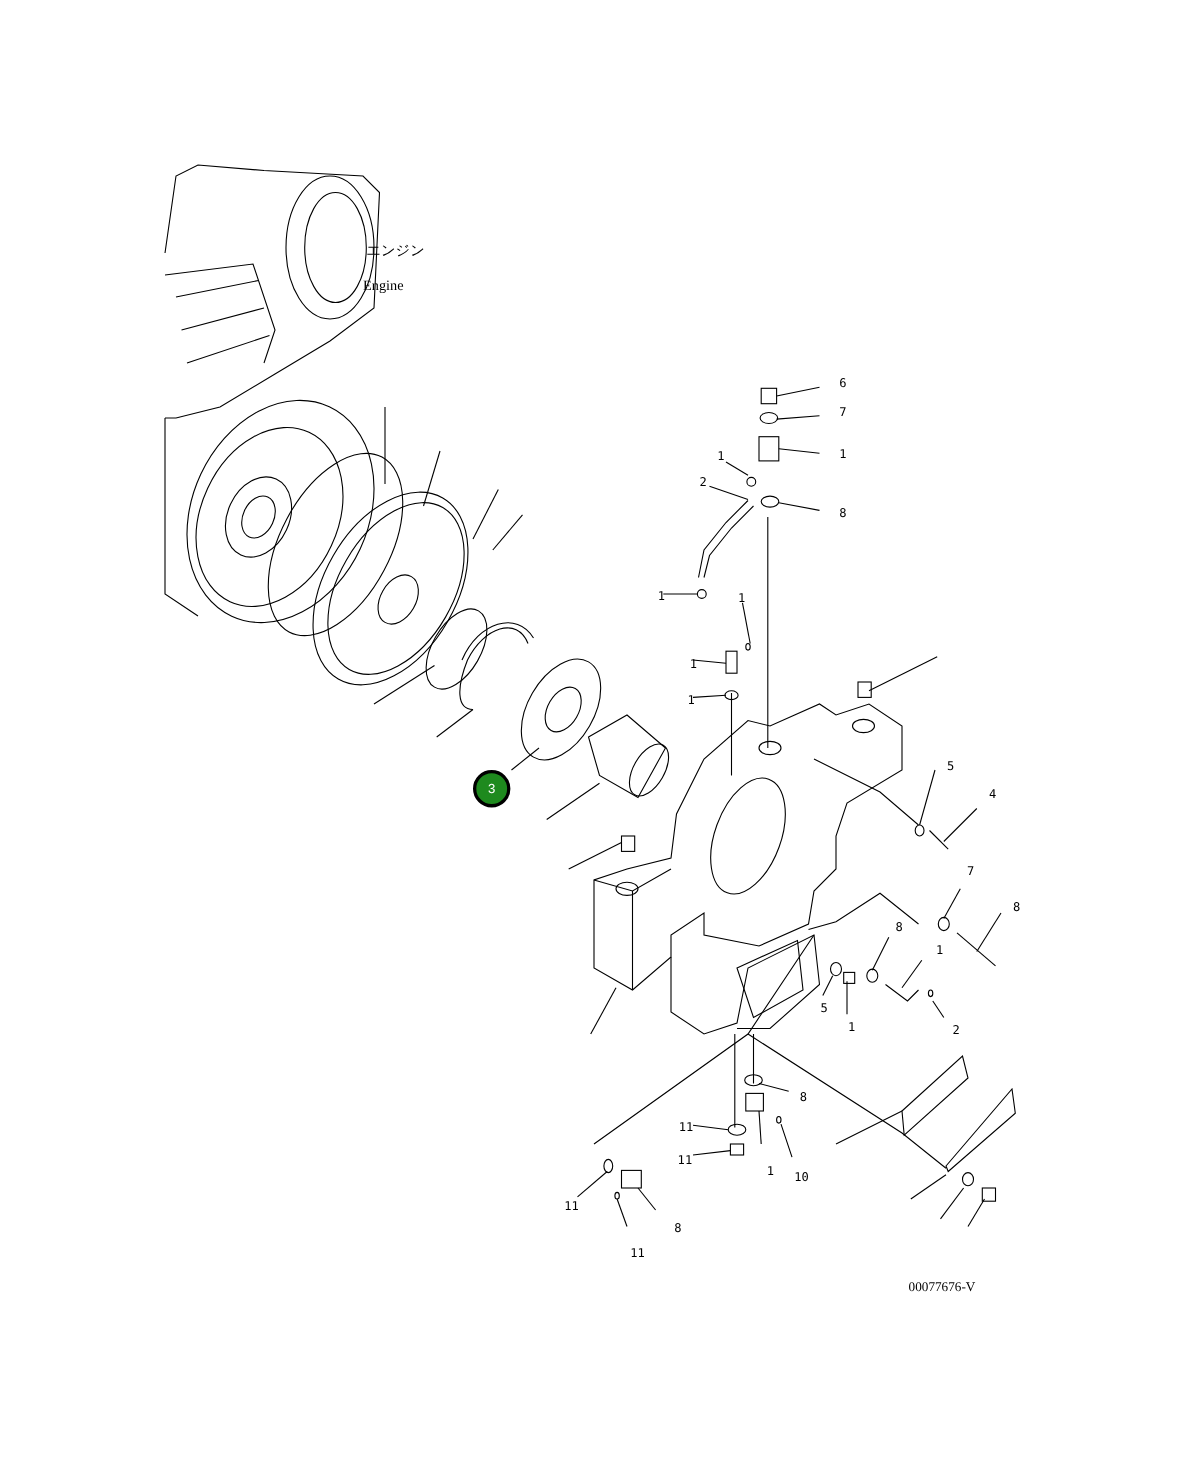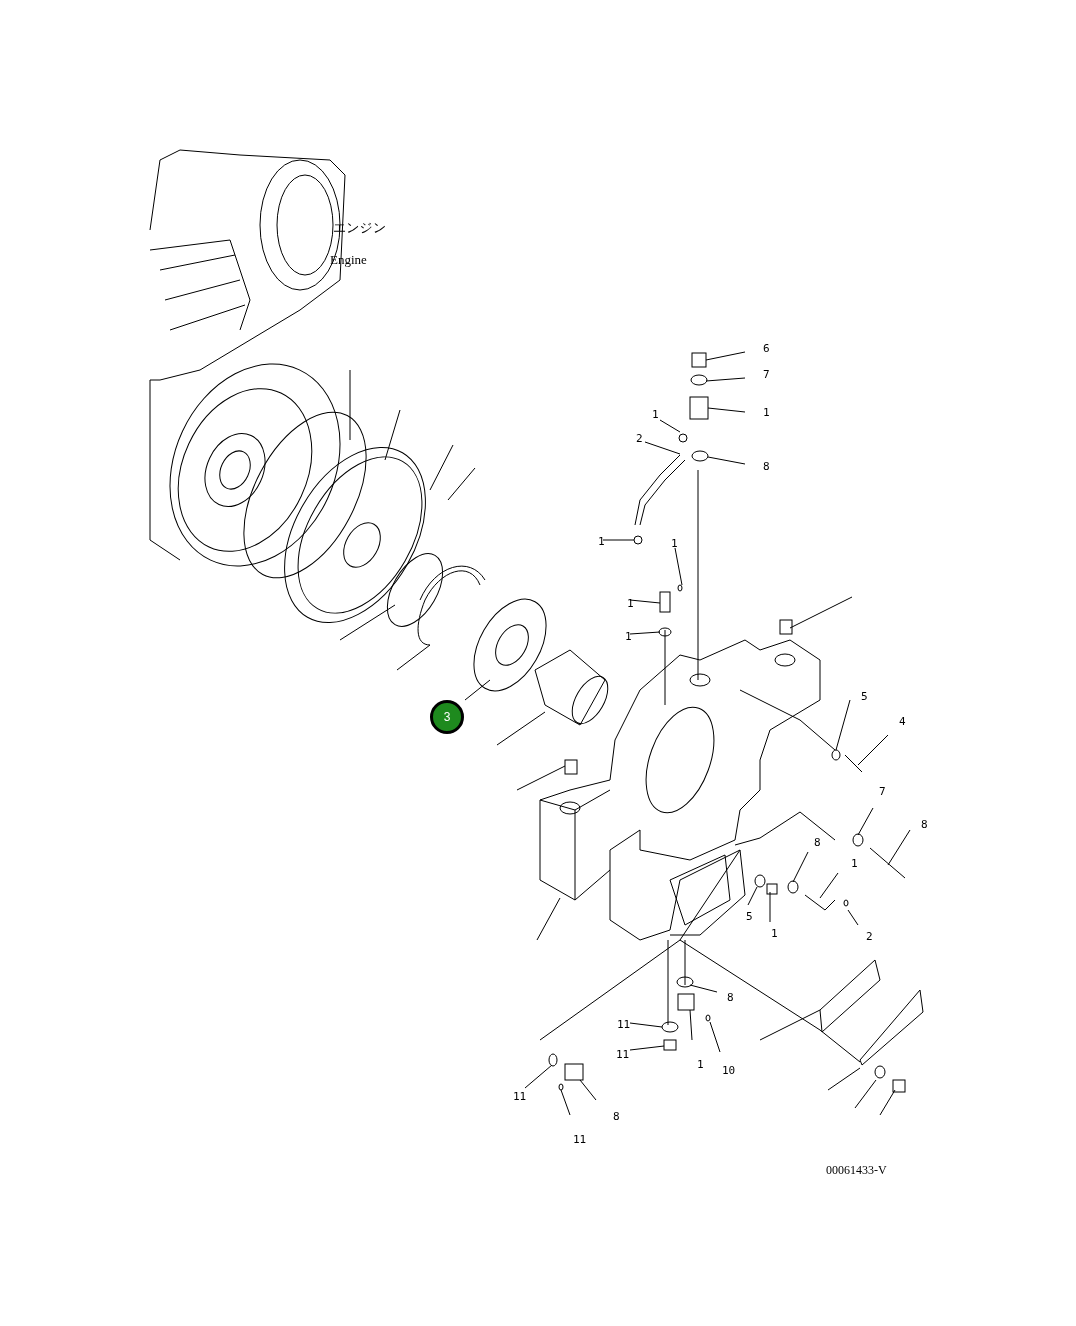--- a/index.html
+++ b/index.html
@@ -157,21 +157,21 @@
     <line x1="537" y1="940" x2="560" y2="898"></line>
     <path d="M540 1040 L680 940 L740 850"></path>
     <path d="M680 940 L820 1030 L860 1062"></path>
     <path d="M735 845 L760 838 L800 812 L835 840"></path>
     <path d="M740 690 L800 720 L835 750"></path>
   </g>
 </svg>
 
 <div class="lbl engine-jp">エンジン</div>
 <div class="lbl engine-en">Engine</div>
-<div class="lbl code">00061433-V</div>
+<div class="lbl code">00077676-V</div>
 
 <div class="callout">
   <span>3</span>
 </div>
 
 <div id="part-nums">
     <span class="num" style="left: 763px; top: 342px;">6</span>
     <span class="num" style="left: 763px; top: 368px;">7</span>
     <span class="num" style="left: 763px; top: 406px;">1</span>
     <span class="num" style="left: 763px; top: 460px;">8</span>

